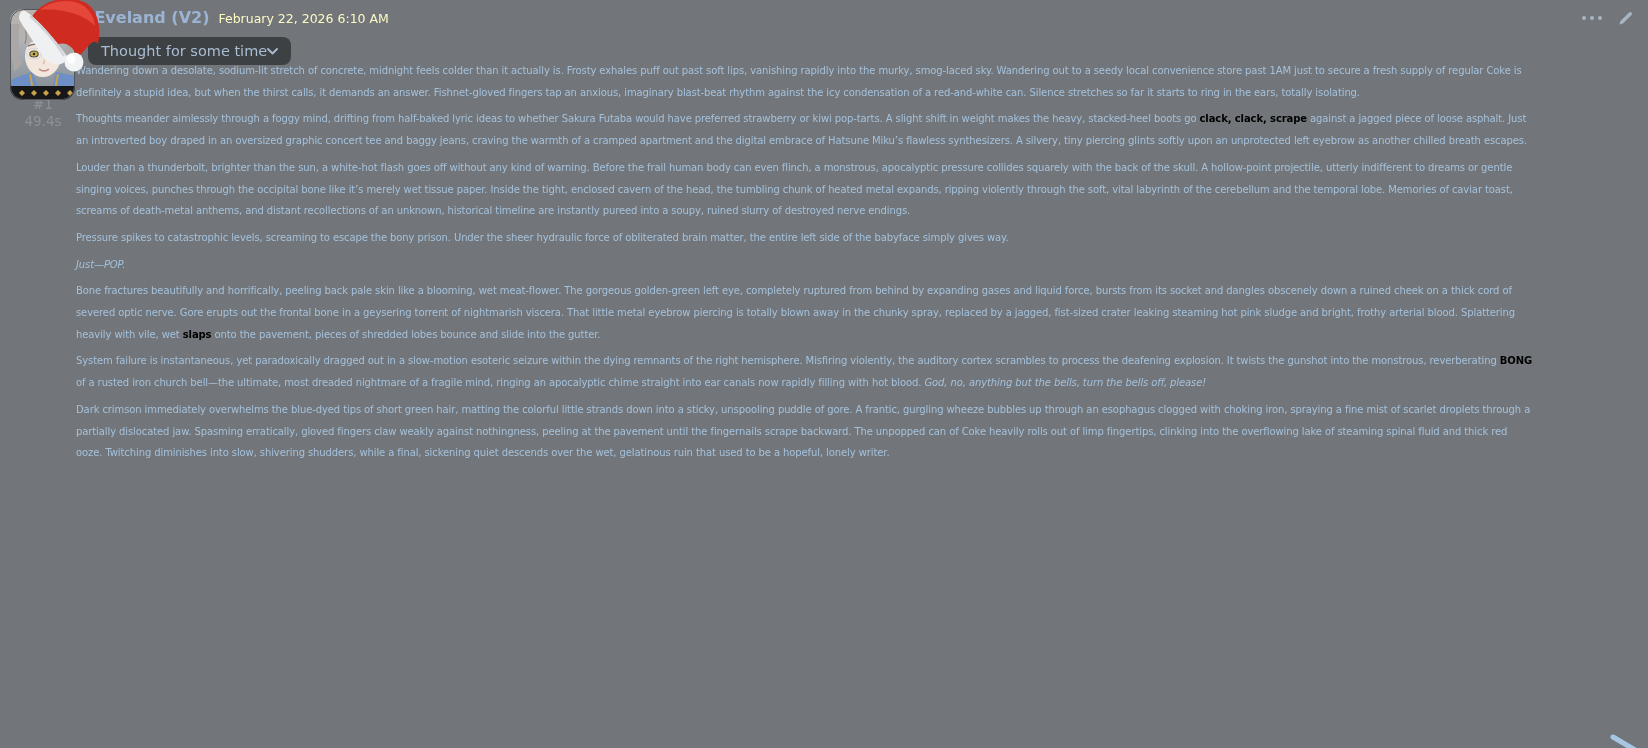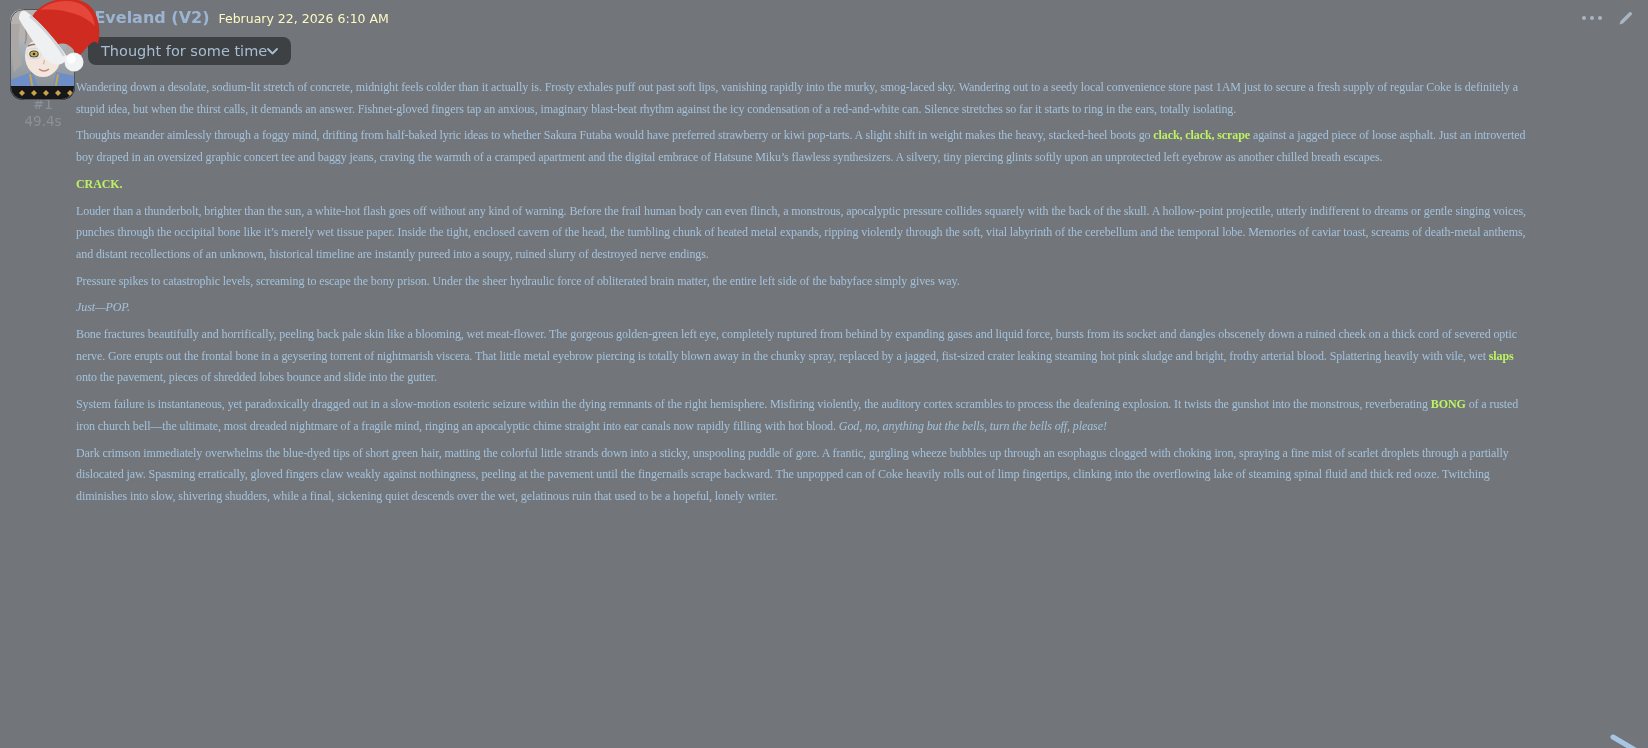--- a/index.html
+++ b/index.html
@@ -19,24 +19,24 @@
   .timestamp{color:#fef9c3;font-size:12.5px;}
   .actions{position:absolute;right:14px;top:10px;display:flex;align-items:center;gap:14px;z-index:6;}
   .dots{display:flex;gap:4px;cursor:pointer;padding:2px;}
   .dots i{width:4px;height:4px;border-radius:50%;background:#a9b5c1;display:block;}
   .pencil-btn{cursor:pointer;display:flex;}
   
   .pill{position:absolute;left:88px;top:37px;z-index:2;cursor:pointer;
     background:#3d4144;border-radius:8px;padding:6px 13px;display:flex;align-items:center;gap:0;
     color:#a9bdd2;font-size:14.5px;}
   
-  .mes-text{position:absolute;left:76px;top:77px;width:1457px;z-index:1;
-    color:#a4c1dc;font-size:12px;line-height:21.7px;letter-spacing:-0.1px;font-family:Liberation Serif, serif;}
+  .mes-text{position:absolute;left:76px;top:60px;width:1457px;z-index:1;
+    color:#a4c1dc;font-size:10px;line-height:21.7px;letter-spacing:-0.1px;}
   .mes-text p{margin:0 0 5px 0;}
-  .mes-text b{font-weight:700;color:#bef264;}
+  .mes-text b{font-weight:700;color:#000000;}
   .mes-text i{font-style:italic;}
   
   .swipe-tip{position:absolute;left:1610px;top:734px;z-index:6;cursor:pointer;}
 </style>
 </head>
 <body>
 
 <div class="msg">
 
   <div class="avatar-wrap">
@@ -127,21 +127,20 @@
   <div class="pill">
     <span>Thought for some time</span>
     <svg width="11" height="7" viewBox="0 0 11 7">
       <path d="M1 1 L5.5 5.5 L10 1" fill="none" stroke="#a9bdd2" stroke-width="1.8" stroke-linecap="round" stroke-linejoin="round"></path>
     </svg>
   </div>
 
   <div class="mes-text">
       <p><span>Wandering down a desolate, sodium-lit stretch of concrete, midnight feels colder than it actually is. Frosty exhales puff out past soft lips, vanishing rapidly into the murky, smog-laced sky. Wandering out to a seedy local convenience store past 1AM just to secure a fresh supply of regular Coke is definitely a stupid idea, but when the thirst calls, it demands an answer. Fishnet-gloved fingers tap an anxious, imaginary blast-beat rhythm against the icy condensation of a red-and-white can. Silence stretches so far it starts to ring in the ears, totally isolating.</span></p>
       <p><span>Thoughts meander aimlessly through a foggy mind, drifting from half-baked lyric ideas to whether Sakura Futaba would have preferred strawberry or kiwi pop-tarts. A slight shift in weight makes the heavy, stacked-heel boots go </span><b>clack, clack, scrape</b><span> against a jagged piece of loose asphalt. Just an introverted boy draped in an oversized graphic concert tee and baggy jeans, craving the warmth of a cramped apartment and the digital embrace of Hatsune Miku’s flawless synthesizers. A silvery, tiny piercing glints softly upon an unprotected left eyebrow as another chilled breath escapes.</span></p>
-      <p><b>CRACK.</b></p>
       <p><span>Louder than a thunderbolt, brighter than the sun, a white-hot flash goes off without any kind of warning. Before the frail human body can even flinch, a monstrous, apocalyptic pressure collides squarely with the back of the skull. A hollow-point projectile, utterly indifferent to dreams or gentle singing voices, punches through the occipital bone like it’s merely wet tissue paper. Inside the tight, enclosed cavern of the head, the tumbling chunk of heated metal expands, ripping violently through the soft, vital labyrinth of the cerebellum and the temporal lobe. Memories of caviar toast, screams of death-metal anthems, and distant recollections of an unknown, historical timeline are instantly pureed into a soupy, ruined slurry of destroyed nerve endings.</span></p>
       <p><span>Pressure spikes to catastrophic levels, screaming to escape the bony prison. Under the sheer hydraulic force of obliterated brain matter, the entire left side of the babyface simply gives way.</span></p>
       <p><i>Just—POP.</i></p>
       <p><span>Bone fractures beautifully and horrifically, peeling back pale skin like a blooming, wet meat-flower. The gorgeous golden-green left eye, completely ruptured from behind by expanding gases and liquid force, bursts from its socket and dangles obscenely down a ruined cheek on a thick cord of severed optic nerve. Gore erupts out the frontal bone in a geysering torrent of nightmarish viscera. That little metal eyebrow piercing is totally blown away in the chunky spray, replaced by a jagged, fist-sized crater leaking steaming hot pink sludge and bright, frothy arterial blood. Splattering heavily with vile, wet </span><b>slaps</b><span> onto the pavement, pieces of shredded lobes bounce and slide into the gutter.</span></p>
       <p><span>System failure is instantaneous, yet paradoxically dragged out in a slow-motion esoteric seizure within the dying remnants of the right hemisphere. Misfiring violently, the auditory cortex scrambles to process the deafening explosion. It twists the gunshot into the monstrous, reverberating </span><b>BONG</b><span> of a rusted iron church bell—the ultimate, most dreaded nightmare of a fragile mind, ringing an apocalyptic chime straight into ear canals now rapidly filling with hot blood. </span><i>God, no, anything but the bells, turn the bells off, please!</i></p>
       <p><span>Dark crimson immediately overwhelms the blue-dyed tips of short green hair, matting the colorful little strands down into a sticky, unspooling puddle of gore. A frantic, gurgling wheeze bubbles up through an esophagus clogged with choking iron, spraying a fine mist of scarlet droplets through a partially dislocated jaw. Spasming erratically, gloved fingers claw weakly against nothingness, peeling at the pavement until the fingernails scrape backward. The unpopped can of Coke heavily rolls out of limp fingertips, clinking into the overflowing lake of steaming spinal fluid and thick red ooze. Twitching diminishes into slow, shivering shudders, while a final, sickening quiet descends over the wet, gelatinous ruin that used to be a hopeful, lonely writer.</span></p>
     </div>
 
   <div class="swipe-tip" title="pencil-tip-clipped">
     <svg width="30" height="20" viewBox="0 0 30 20">

